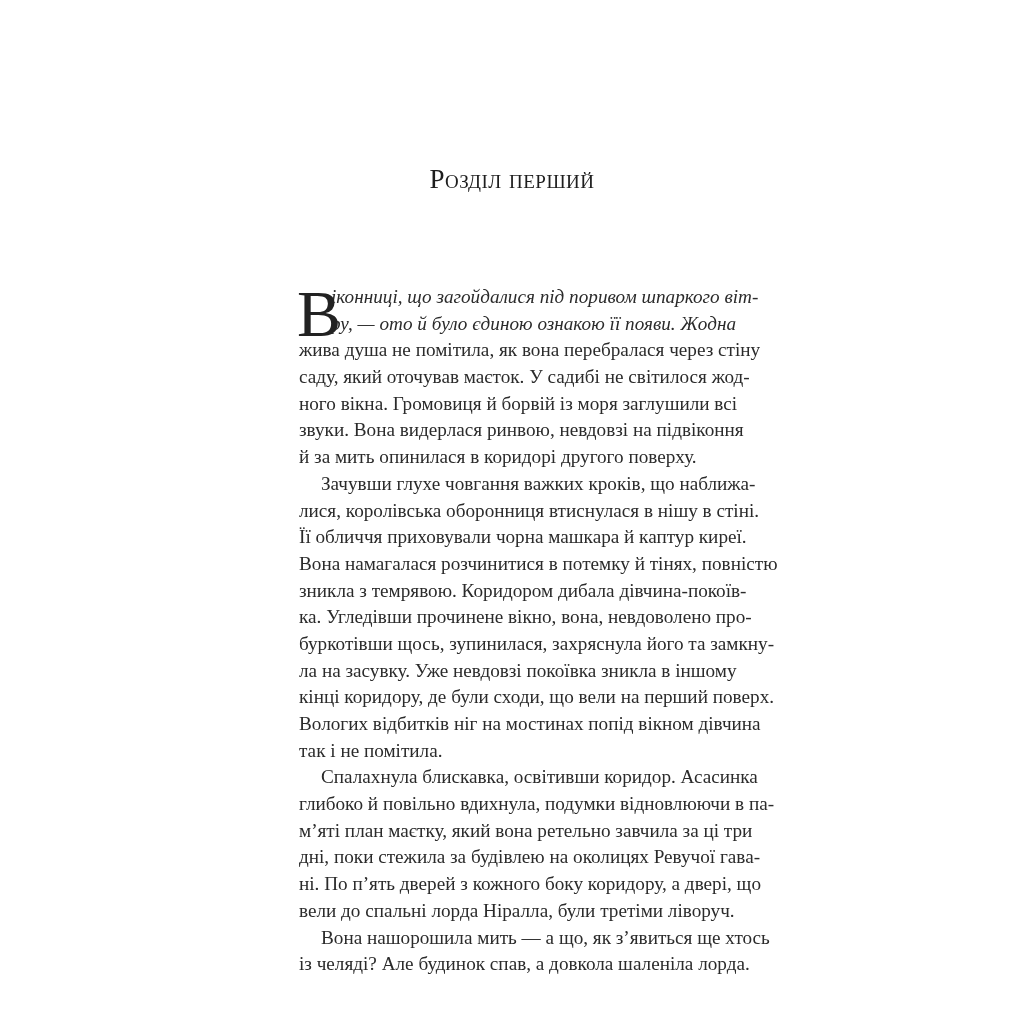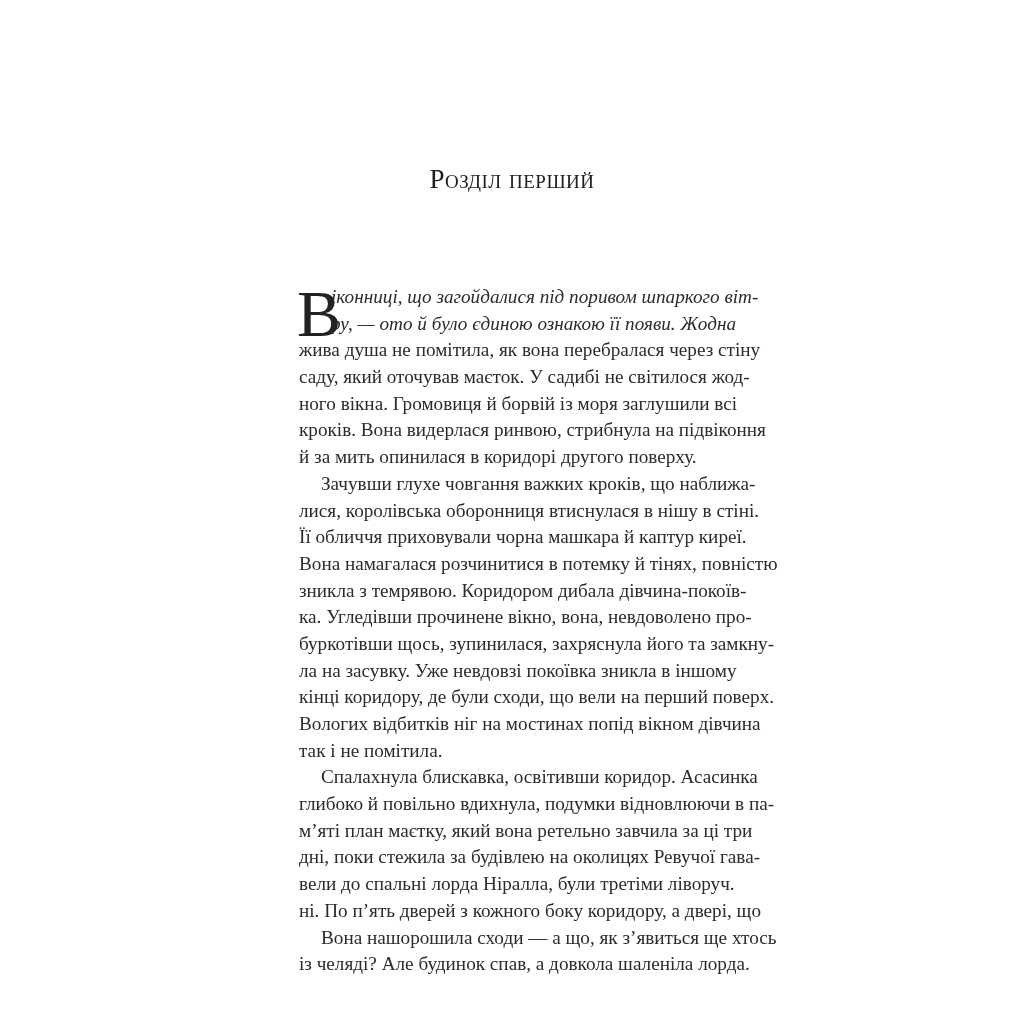--- a/index.html
+++ b/index.html
@@ -77,35 +77,35 @@
 <div class="page">
   <h1 class="chapter-title">Розділ перший</h1>
 
   <div class="text-block" id="text-block">
     <span class="drop-cap">В</span>
   <span class="line drop">іконниці, що загойдалися під поривом шпаркого віт-</span>
       <span class="line drop">ру, — ото й було єдиною ознакою її появи. Жодна</span>
       <span class="line">жива душа не помітила, як вона перебралася через стіну</span>
       <span class="line">саду, який оточував маєток. У садибі не світилося жод-</span>
       <span class="line">ного вікна. Громовиця й борвій із моря заглушили всі</span>
-      <span class="line">кроків. Вона видерлася ринвою, стрибнула на підвіконня</span>
+      <span class="line">звуки. Вона видерлася ринвою, невдовзі на підвіконня</span>
       <span class="line last">й за мить опинилася в коридорі другого поверху.</span>
       <span class="line indent">Зачувши глухе човгання важких кроків, що наближа-</span>
       <span class="line">лися, королівська оборонниця втиснулася в нішу в стіні.</span>
       <span class="line">Її обличчя приховували чорна машкара й каптур киреї.</span>
       <span class="line">Вона намагалася розчинитися в потемку й тінях, повністю</span>
       <span class="line">зникла з темрявою. Коридором дибала дівчина-покоїв-</span>
       <span class="line">ка. Угледівши прочинене вікно, вона, невдоволено про-</span>
       <span class="line">буркотівши щось, зупинилася, захряснула його та замкну-</span>
       <span class="line">ла на засувку. Уже невдовзі покоївка зникла в іншому</span>
       <span class="line">кінці коридору, де були сходи, що вели на перший поверх.</span>
       <span class="line">Вологих відбитків ніг на мостинах попід вікном дівчина</span>
       <span class="line last">так і не помітила.</span>
       <span class="line indent">Спалахнула блискавка, освітивши коридор. Асасинка</span>
       <span class="line">глибоко й повільно вдихнула, подумки відновлюючи в па-</span>
       <span class="line">м’яті план маєтку, який вона ретельно завчила за ці три</span>
       <span class="line">дні, поки стежила за будівлею на околицях Ревучої гава-</span>
+      <span class="line">ні. По п’ять дверей з кожного боку коридору, а двері, що</span>
       <span class="line last">вели до спальні лорда Ніралла, були третіми ліворуч.</span>
-      <span class="line">ні. По п’ять дверей з кожного боку коридору, а двері, що</span>
-      <span class="line indent">Вона нашорошила сходи — а що, як з’явиться ще хтось</span>
+      <span class="line indent">Вона нашорошила мить — а що, як з’явиться ще хтось</span>
       <span class="line last">із челяді? Але будинок спав, а довкола шаленіла лорда.</span>
     </div>
 </div>
 
 </body></html>

